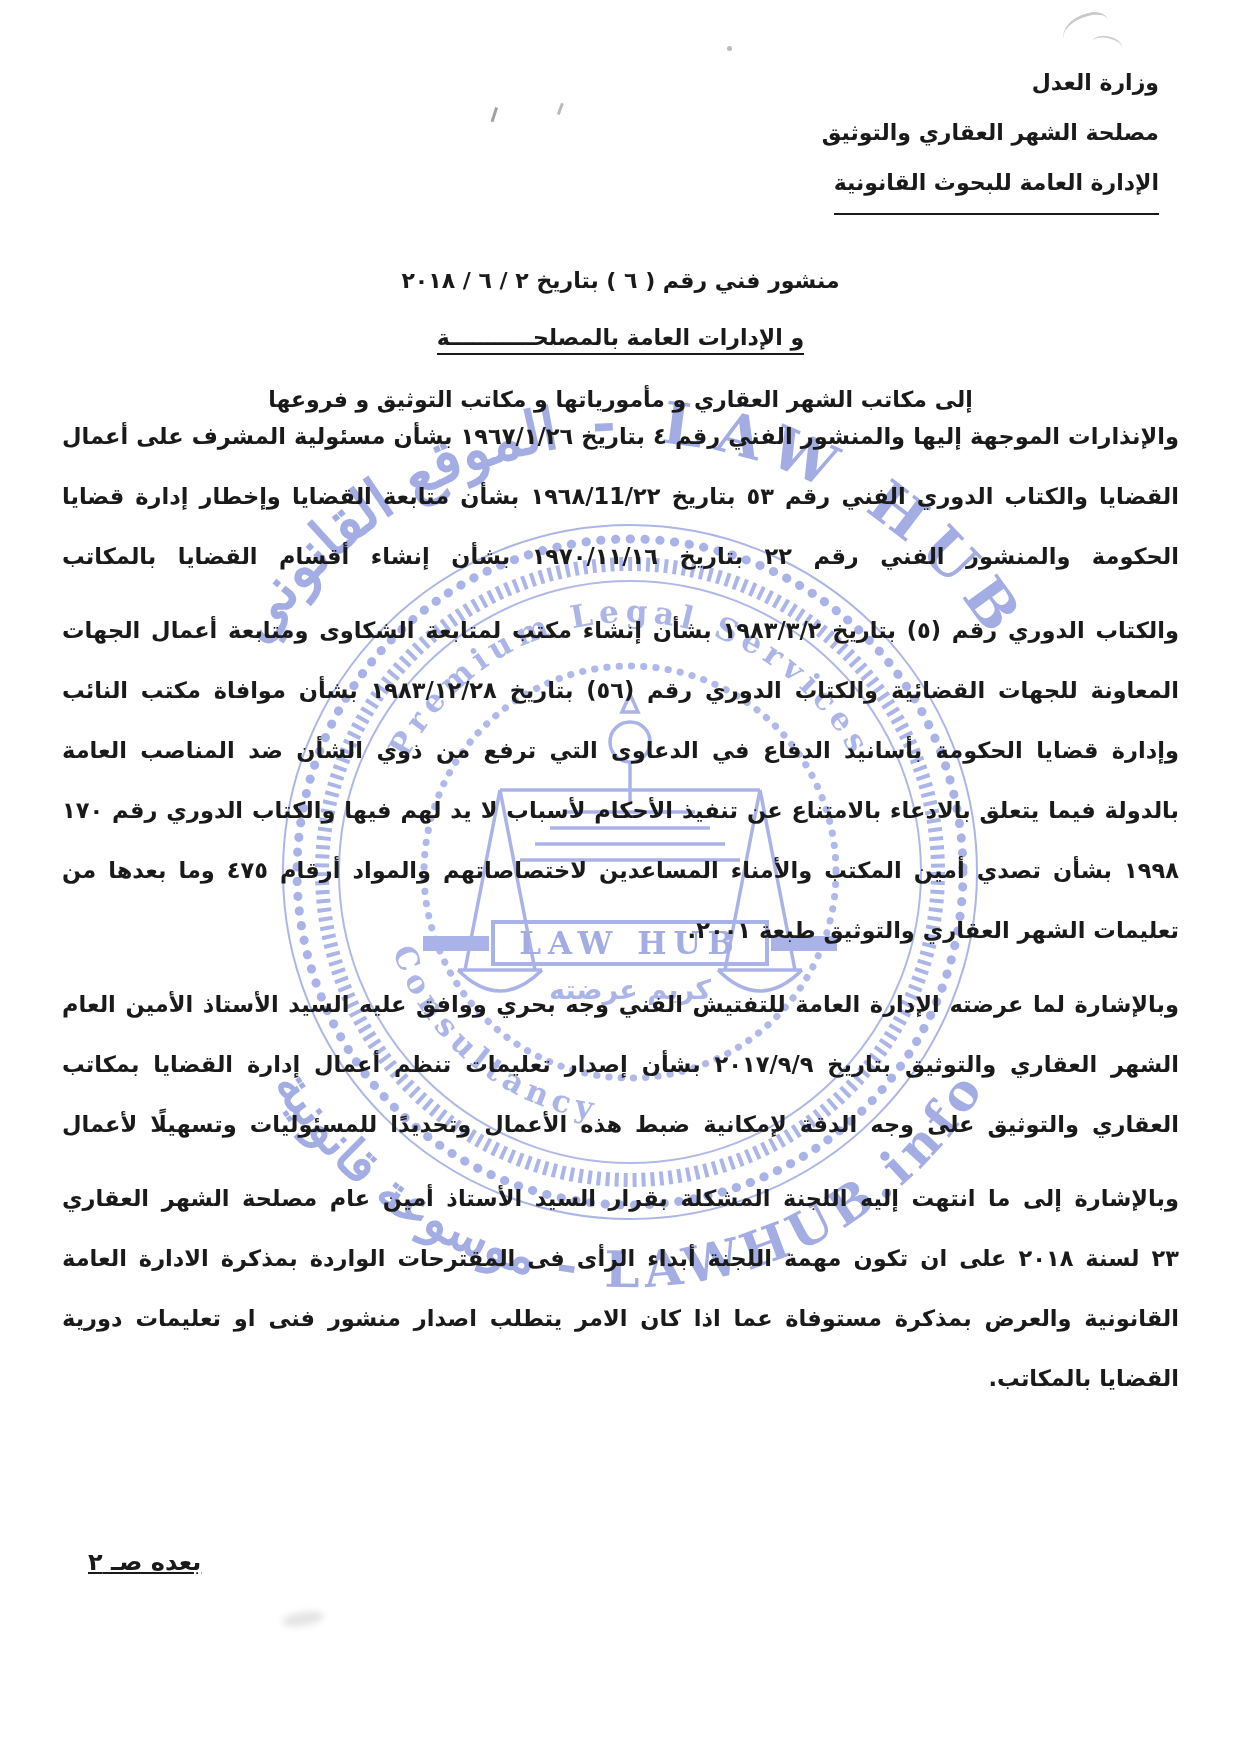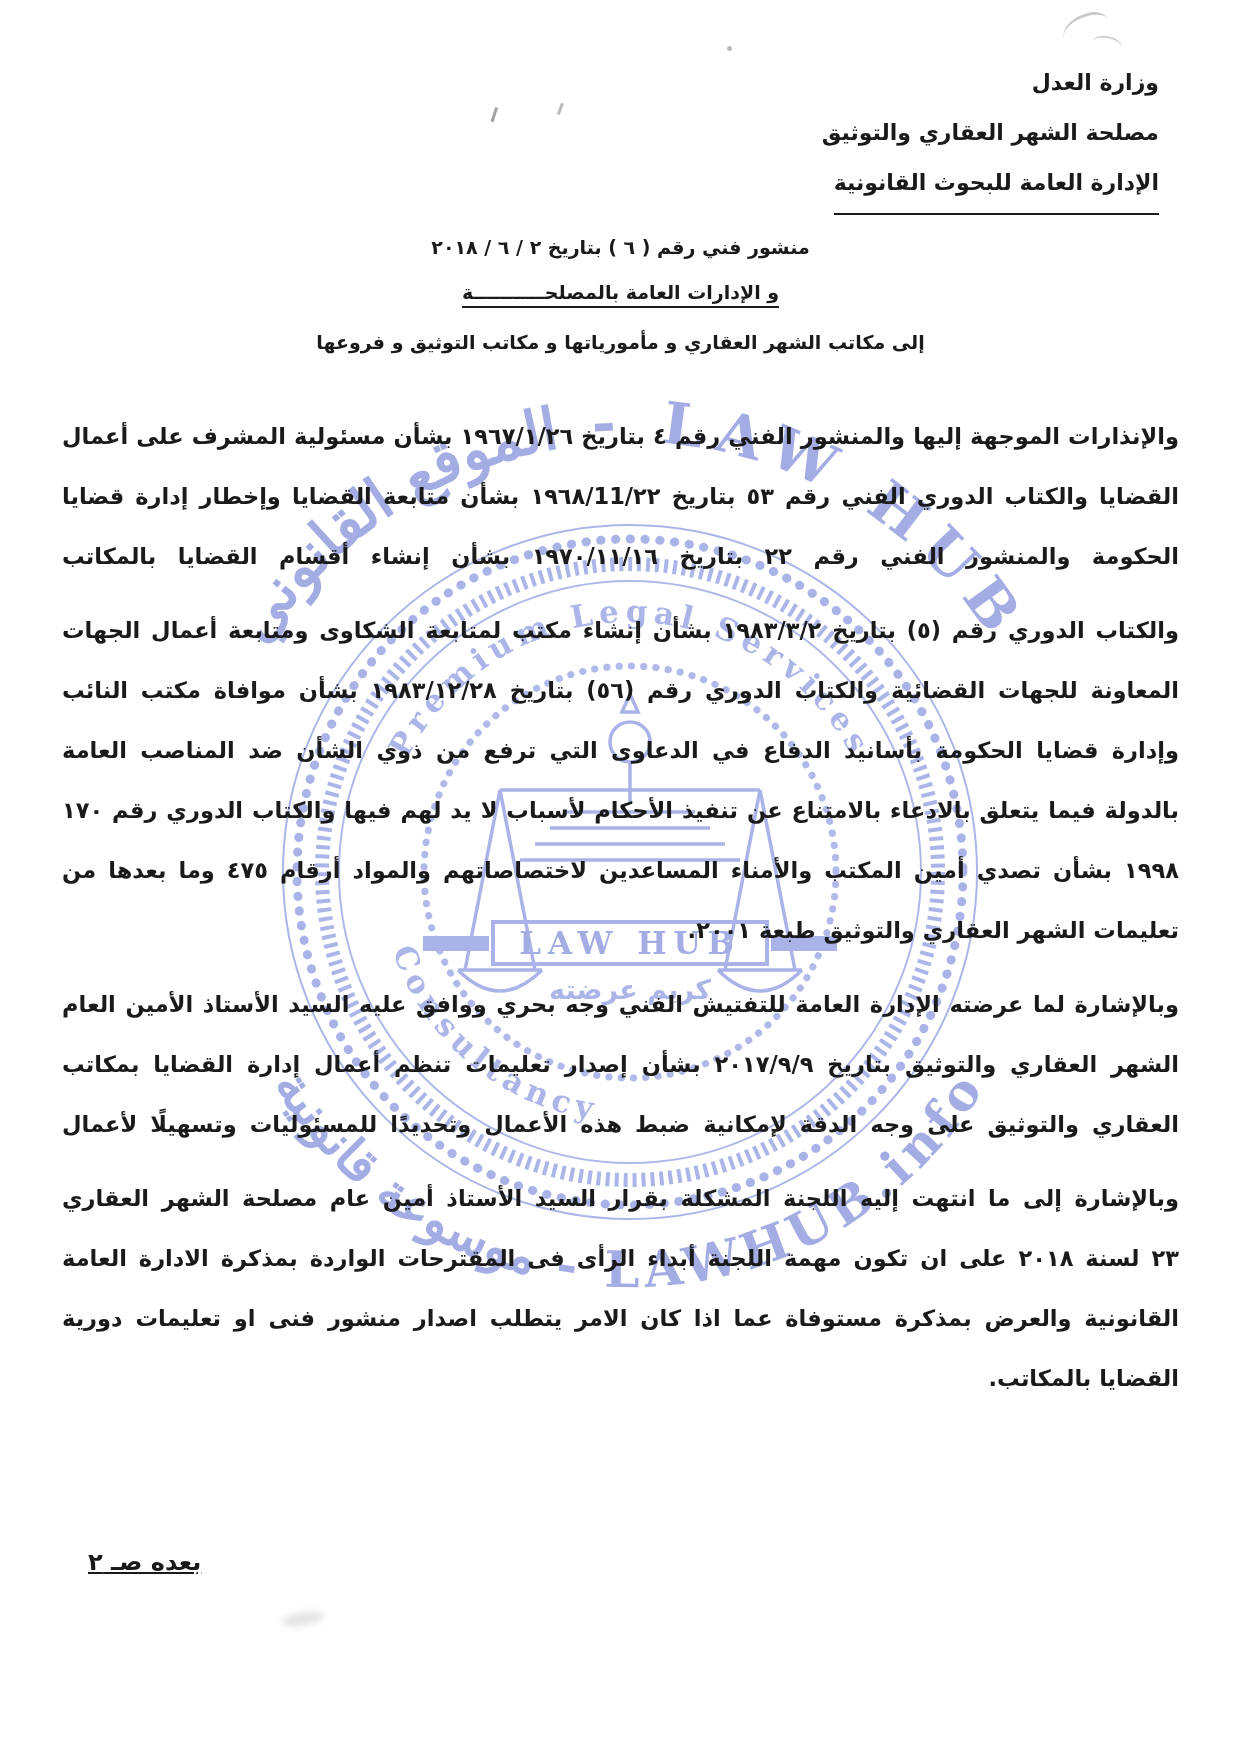--- a/index.html
+++ b/index.html
@@ -23,21 +23,21 @@
   .wm-name-en{
     margin-top:4px;font-family:"DejaVu Serif",serif;font-weight:bold;font-size:30px;
     letter-spacing:3px;color:#98a3e2;direction:ltr;
   }
   
   .layer{position:absolute;z-index:1;}
   .header{top:70px;right:82px;text-align:right;}
   .h-line{font-size:22px;font-weight:bold;margin-bottom:25px;white-space:nowrap;}
   .dept span{display:inline-block;border-bottom:2px solid #1a1a1a;padding-bottom:18px;}
   .titles{top:236px;left:0;right:0;text-align:center;}
-  .t-line{font-size:19px;font-weight:bold;margin-bottom:23px;white-space:nowrap;}
+  .t-line{font-size:22px;font-weight:bold;margin-bottom:23px;white-space:nowrap;margin-top:32px;}
   .t-line.addr2 span{display:inline-block;border-bottom:2px solid #1a1a1a;padding-bottom:3px;}
   .bodytext{top:406px;right:62px;left:62px;}
   .para{margin-bottom:14px;}
   .bline{
     font-size:22.5px;font-weight:bold;height:60px;line-height:60px;
     text-align:justify;text-align-last:justify;overflow:hidden;
   }
   .bline.last{text-align-last:right;}
   .footer{top:1548px;left:88px;font-size:24px;font-weight:bold;text-decoration:underline;}
   

